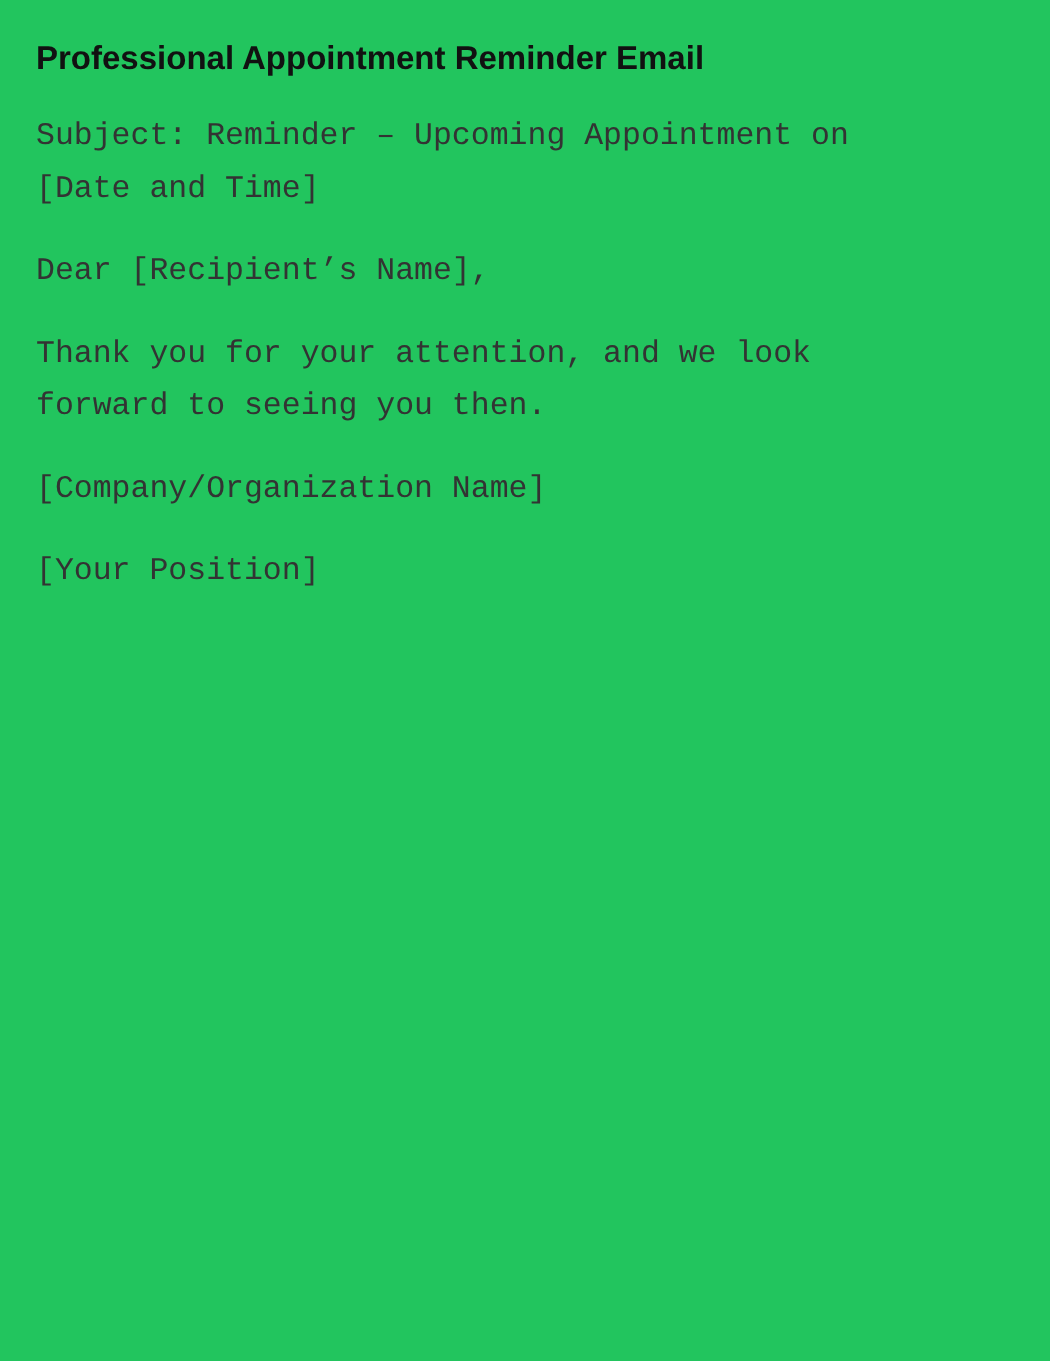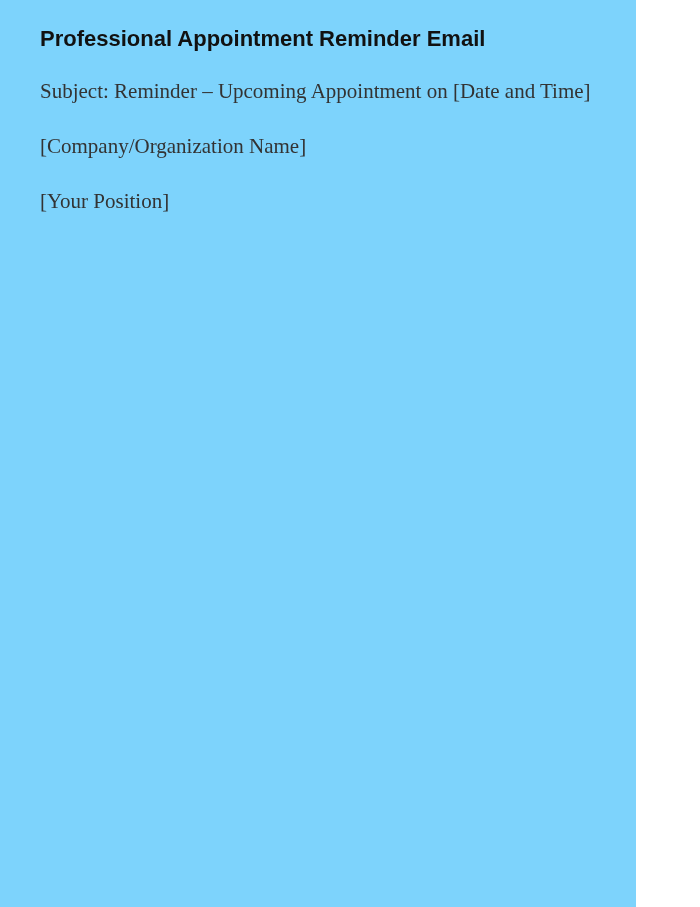--- a/index.html
+++ b/index.html
@@ -1,55 +1,57 @@
 <!DOCTYPE html>
 <html><head>
 <meta charset="utf-8">
 <style>
   * { box-sizing: border-box; }
   html, body { margin: 0; padding: 0; background: #ffffff; }
 
   .page {
-    width: 636px;
+    width: 700px;
     height: 907px;
-    background: #7dd3fc;
-    padding: 24px 80px 0 40px;
+    background: #22c55e;
+    padding: 24px 80px 0 24px;
     overflow: hidden;
     font-family: "Liberation Sans", sans-serif;
   }
 
   .doc-title {
     font-family: "Liberation Sans", sans-serif;
     font-weight: 700;
     font-size: 22px;
     line-height: 30px;
     color: #111111;
     margin: 0 0 20px 0;
   }
 
   .doc-paragraph {
-    font-family: Liberation Serif, serif;
+    font-family: Liberation Mono, monospace;
     font-weight: 400;
     font-size: 21px;
     line-height: 35px;
     color: #333333;
     width: 580px;
     margin: 0 0 20px 0;
   }
 </style>
 </head>
 <body>
 
 <div class="page">
   <h1 class="doc-title">Professional Appointment Reminder Email</h1>
 
   <p class="doc-paragraph">Subject: Reminder – Upcoming Appointment on [Date and Time]</p>
 
+  <p class="doc-paragraph">Dear [Recipient’s Name],</p>
 
 
 
+  <p class="doc-paragraph">Thank you for your attention, and we look forward to seeing you then.</p>
 
 
 
   <p class="doc-paragraph">[Company/Organization Name]</p>
 
   <p class="doc-paragraph">[Your Position]</p>
 </div>
 
 </body></html>

